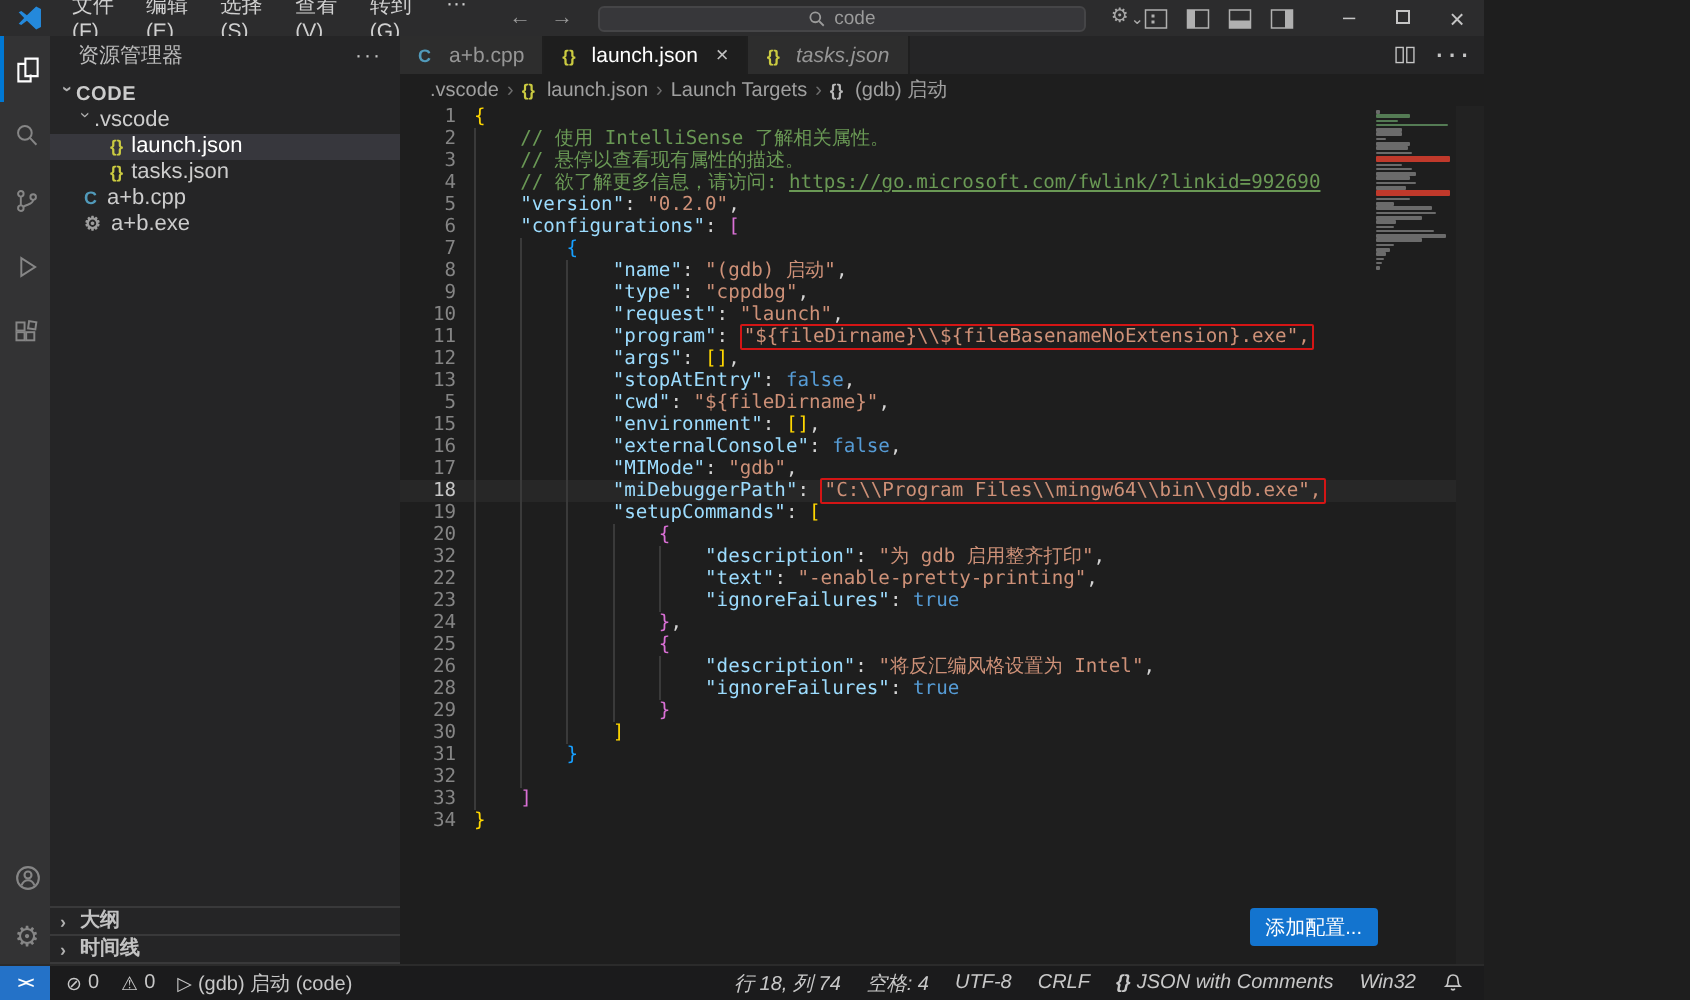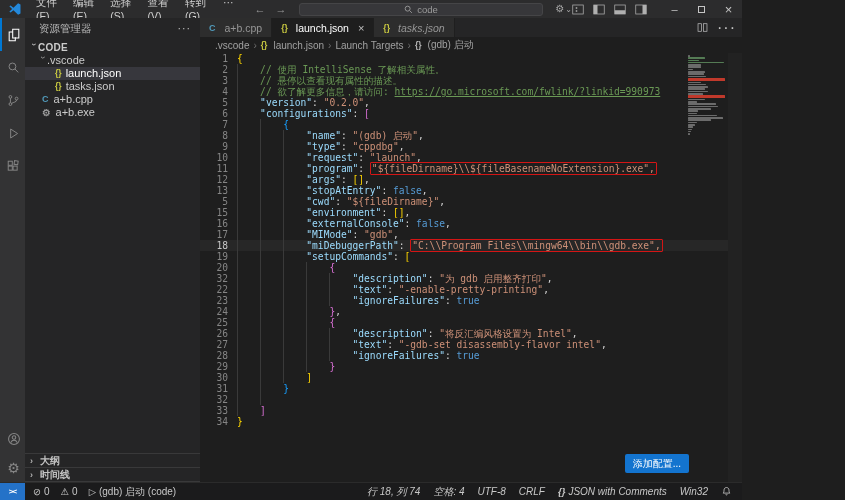--- a/index.html
+++ b/index.html
@@ -328,21 +328,21 @@
           <div class="cl">
             <span class="ln">2</span>
             <span class="lc"><span class="tk ws">    </span><span class="tk cm">// 使用 IntelliSense 了解相关属性。</span></span>
           </div>
           <div class="cl">
             <span class="ln">3</span>
             <span class="lc"><span class="tk ws">    </span><span class="tk cm">// 悬停以查看现有属性的描述。</span></span>
           </div>
           <div class="cl">
             <span class="ln">4</span>
-            <span class="lc"><span class="tk ws">    </span><span class="tk cm">// 欲了解更多信息，请访问: </span><span class="tk lk">https://go.microsoft.com/fwlink/?linkid=990973</span></span>
+            <span class="lc"><span class="tk ws">    </span><span class="tk cm">// 欲了解更多信息，请访问: </span><span class="tk lk">https://go.microsoft.com/fwlink/?linkid=992690</span></span>
           </div>
           <div class="cl">
             <span class="ln">5</span>
             <span class="lc"><span class="tk ws">    </span><span class="tk key">"version"</span><span class="tk pt">: </span><span class="tk str">"0.2.0"</span><span class="tk pt">,</span></span>
           </div>
           <div class="cl">
             <span class="ln">6</span>
             <span class="lc"><span class="tk ws">    </span><span class="tk key">"configurations"</span><span class="tk pt">: </span><span class="tk b2">[</span></span>
           </div>
           <div class="cl">
@@ -417,24 +417,20 @@
             <span class="ln">24</span>
             <span class="lc"><span class="tk ws">                </span><span class="tk b2">}</span><span class="tk pt">,</span></span>
           </div>
           <div class="cl">
             <span class="ln">25</span>
             <span class="lc"><span class="tk ws">                </span><span class="tk b2">{</span></span>
           </div>
           <div class="cl">
             <span class="ln">26</span>
             <span class="lc"><span class="tk ws">                    </span><span class="tk key">"description"</span><span class="tk pt">: </span><span class="tk str">"将反汇编风格设置为 Intel"</span><span class="tk pt">,</span></span>
-          </div>
-          <div class="cl">
-            <span class="ln">27</span>
-            <span class="lc"><span class="tk ws">                    </span><span class="tk key">"text"</span><span class="tk pt">: </span><span class="tk str">"-gdb-set disassembly-flavor intel"</span><span class="tk pt">,</span></span>
           </div>
           <div class="cl">
             <span class="ln">28</span>
             <span class="lc"><span class="tk ws">                    </span><span class="tk key">"ignoreFailures"</span><span class="tk pt">: </span><span class="tk kw">true</span></span>
           </div>
           <div class="cl">
             <span class="ln">29</span>
             <span class="lc"><span class="tk ws">                </span><span class="tk b2">}</span></span>
           </div>
           <div class="cl">

